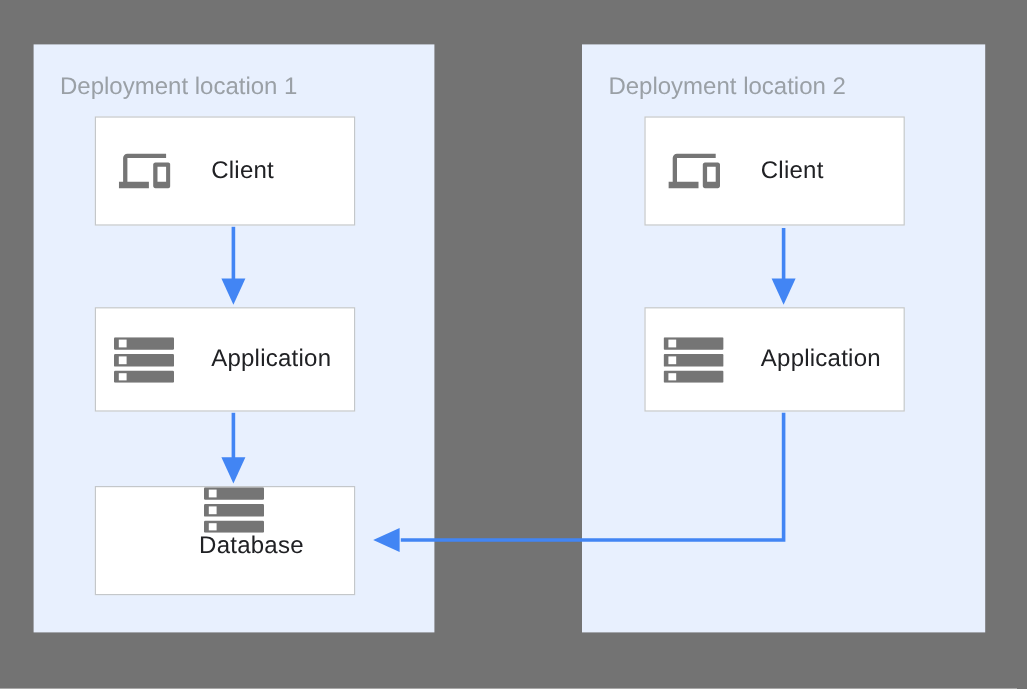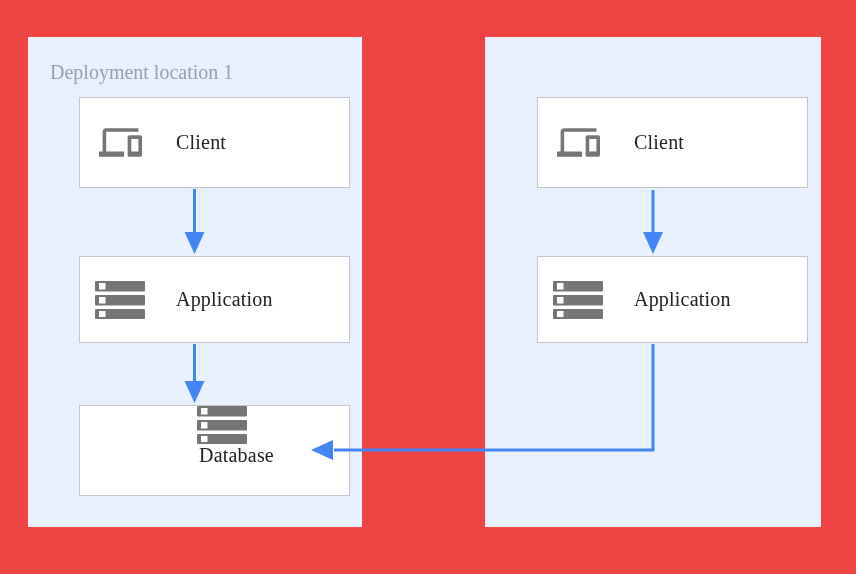--- a/index.html
+++ b/index.html
@@ -1,37 +1,37 @@
 <!DOCTYPE html>
 <html><head>
 <meta charset="utf-8">
 <style>
   html,body{margin:0;padding:0;background:#ffffff;}
   .canvas{
     position:relative;
     width:856px;height:574px;
-    background:#ef4444;
-    font-family:Liberation Serif, serif;
+    background:#737373;
+    font-family:Liberation Sans, sans-serif;
     overflow:hidden;
   }
   .panel{
     position:absolute;
     background:#e8f0fe;
   }
   .panel-title{
     position:absolute;
     left:22px;top:22px;
     font-size:20px;
     line-height:1.3;
     color:#9aa0a6;
     white-space:nowrap;
   }
   .node{
     position:absolute;
-    width:271px;
+    width:217px;
     background:#ffffff;
     border:1px solid #c4c7ca;
     box-sizing:border-box;
     display:flex;
     align-items:center;
     padding-left:14px;
   }
   .icon-wrap{
     width:52px;
     display:flex;
@@ -102,20 +102,21 @@
             <rect x="4" y="16" width="6.5" height="6.5"></rect>
             <rect x="4" y="30" width="6.5" height="6"></rect>
           </g>
         </svg>
       </span>
       <span class="node-label">Database</span>
     </div>
   </div>
 
   <div class="panel" style="left:485px;top:37px;width:336px;height:490px;">
+    <div class="panel-title">Deployment location 2</div>
 
     <div class="node" style="left:52px;top:60px;height:91px;">
       <span class="icon-wrap">
         <svg width="43" height="43" viewBox="0 0 24 24" aria-hidden="true">
           <path fill="#757575" d="M4 6h18V4H4c-1.1 0-2 .9-2 2v11H0v3h14v-3H4V6zm19 2h-6c-.55 0-1 .45-1 1v10c0 .55.45 1 1 1h6c.55 0 1-.45 1-1V9c0-.55-.45-1-1-1zm-1 9h-4v-7h4v7z"></path>
         </svg>
       </span>
       <span class="node-label">Client</span>
     </div>
 

